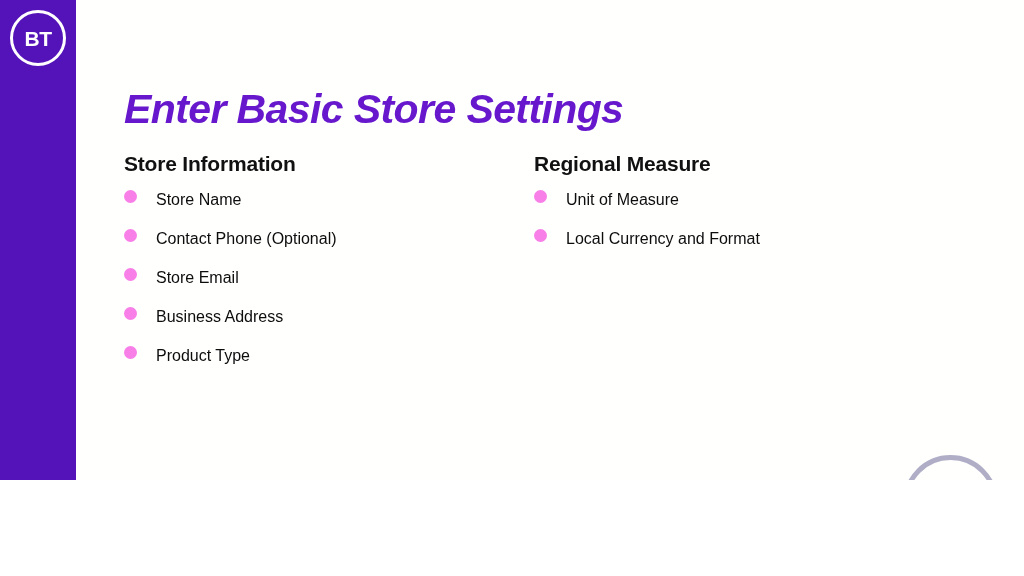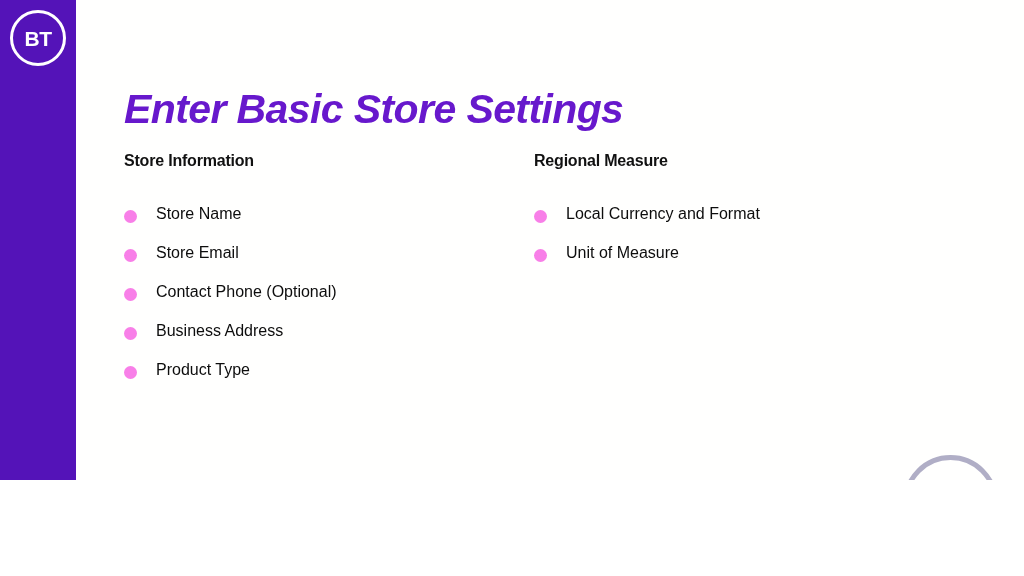--- a/index.html
+++ b/index.html
@@ -72,37 +72,37 @@
 
   
   .column {
     position: absolute;
     top: 151px;
   }
   .column-left  { left: 124px; width: 380px; }
   .column-right { left: 534px; width: 400px; }
 
   .column-heading {
-    font-size: 16px;
+    font-size: 21px;
     font-weight: bold;
     color: #111111;
     letter-spacing: -0.2px;
     line-height: 1.2;
     margin: 0 0 14px 0;
     white-space: nowrap;
   }
 
   .bullet-list {
     list-style: none;
     margin: 0;
     padding: 0;
   }
   .bullet-item {
     display: flex;
-    align-items: flex-end;
+    align-items: flex-start;
     height: 39px;
   }
   .bullet-dot {
     flex: 0 0 auto;
     width: 13px;
     height: 13px;
     border-radius: 50%;
     background: #f87fe8;
     margin-right: 19px;
   }
@@ -155,47 +155,47 @@
 
   <div class="column column-left">
     <h2 class="column-heading">Store Information</h2>
     <ul class="bullet-list">
       <li class="bullet-item">
         <span class="bullet-dot" style="background: rgb(248, 127, 232);"></span>
         <span class="bullet-label">Store Name</span>
       </li>
       <li class="bullet-item">
         <span class="bullet-dot" style="background: rgb(248, 127, 232);"></span>
+        <span class="bullet-label">Contact Phone (Optional)</span>
+      </li>
+      <li class="bullet-item">
+        <span class="bullet-dot" style="background: rgb(248, 127, 232);"></span>
         <span class="bullet-label">Store Email</span>
-      </li>
-      <li class="bullet-item">
-        <span class="bullet-dot" style="background: rgb(248, 127, 232);"></span>
-        <span class="bullet-label">Contact Phone (Optional)</span>
       </li>
       <li class="bullet-item">
         <span class="bullet-dot" style="background: rgb(248, 127, 232);"></span>
         <span class="bullet-label">Business Address</span>
       </li>
       <li class="bullet-item">
         <span class="bullet-dot" style="background: rgb(248, 127, 232);"></span>
         <span class="bullet-label">Product Type</span>
       </li>
     </ul>
   </div>
 
   <div class="column column-right">
     <h2 class="column-heading">Regional Measure</h2>
     <ul class="bullet-list">
       <li class="bullet-item">
         <span class="bullet-dot" style="background: rgb(248, 127, 232);"></span>
+        <span class="bullet-label">Unit of Measure</span>
+      </li>
+      <li class="bullet-item">
+        <span class="bullet-dot" style="background: rgb(248, 127, 232);"></span>
         <span class="bullet-label">Local Currency and Format</span>
-      </li>
-      <li class="bullet-item">
-        <span class="bullet-dot" style="background: rgb(248, 127, 232);"></span>
-        <span class="bullet-label">Unit of Measure</span>
       </li>
     </ul>
   </div>
 
   <div class="watermark" style="border-color: rgb(176, 174, 198);">
     <span class="watermark-text" style="color: rgb(176, 174, 198);">BT</span>
   </div>
 
 </div>
 

